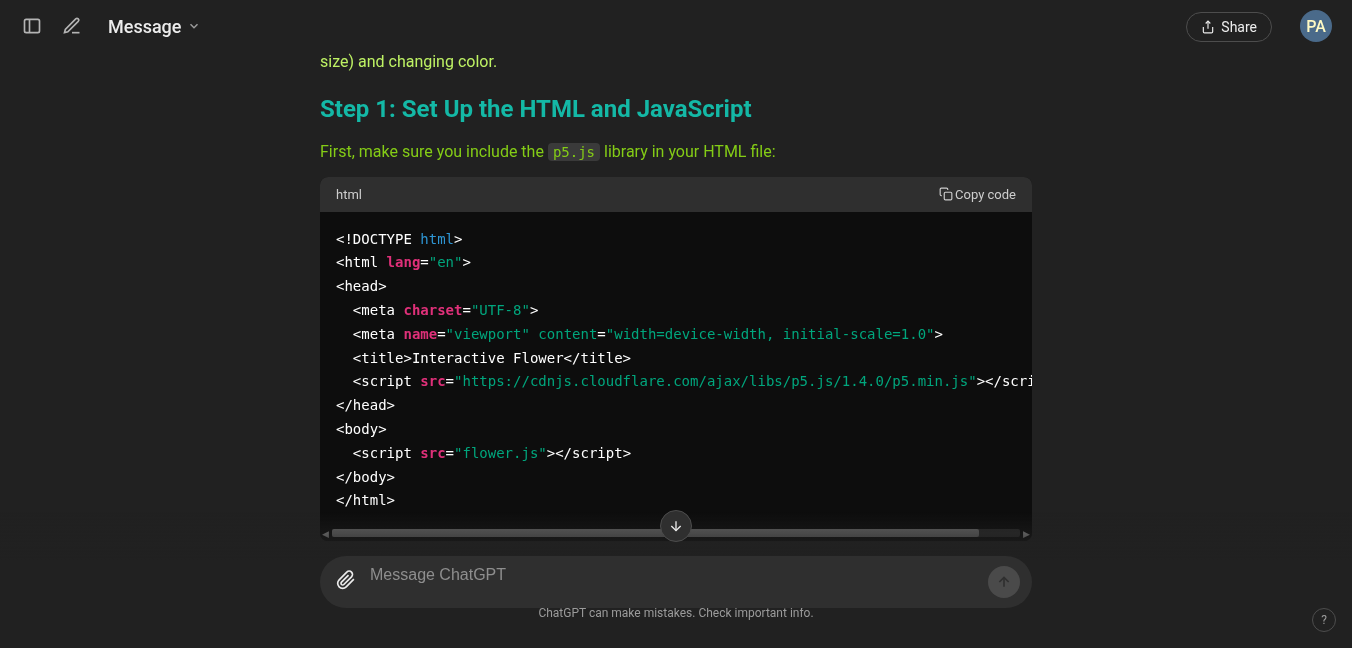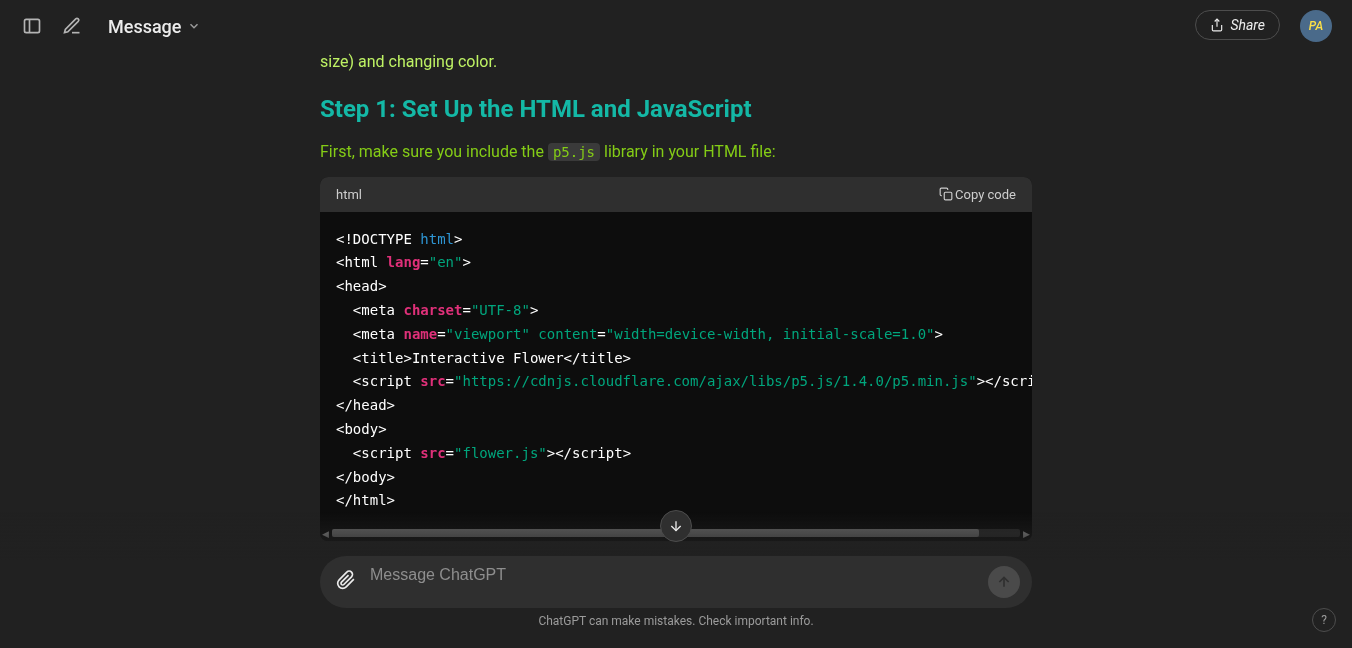--- a/index.html
+++ b/index.html
@@ -26,37 +26,37 @@
     cursor: pointer;
     color: #b4b4b4;
   }
   .model-selector {
     display: flex; align-items: center; gap: 6px;
     font-size: 18px; font-weight: 500;
     color: #ececec;
     cursor: pointer;
     padding: 4px 8px;
   }
-  .header-right { display: flex; align-items: flex-start; gap: 20px; font-style: italic; }
+  .header-right { display: flex; align-items: flex-end; gap: 28px; }
   .share-btn {
     display: flex; align-items: center; gap: 6px;
     border: 1px solid #4d4d4d;
     border-radius: 20px;
     padding: 6px 14px;
     font-size: 14px;
     color: #ececec;
     cursor: pointer;
   }
   .avatar {
     width: 32px; height: 32px;
     border-radius: 50%;
     background: #4a6a8a;
     display: flex; align-items: center; justify-content: center;
-    font-size: 12px; font-weight: 500;
-    color: #fde047;
+    font-size: 16px; font-weight: 500;
+    color: #fef9c3;
     cursor: pointer;
   }
   .main {
     height: 540px;
     overflow-y: auto;
     overflow-x: hidden;
   }
   .content {
     width: 712px;
     margin: 0 auto;
@@ -174,21 +174,21 @@
   .msg-input::placeholder { color: #8e8e8e; }
   .send-btn {
     width: 32px; height: 32px;
     border-radius: 50%;
     background: #4a4a4a;
     display: flex; align-items: center; justify-content: center;
     cursor: pointer;
   }
   .footer-note {
     position: absolute;
-    bottom: 20px;
+    bottom: 28px;
     left: 0; right: 0;
     text-align: center;
     font-size: 12px;
     color: #9b9b9b;
   }
   .help-btn {
     position: absolute;
     bottom: 16px;
     right: 16px;
     width: 24px; height: 24px;

